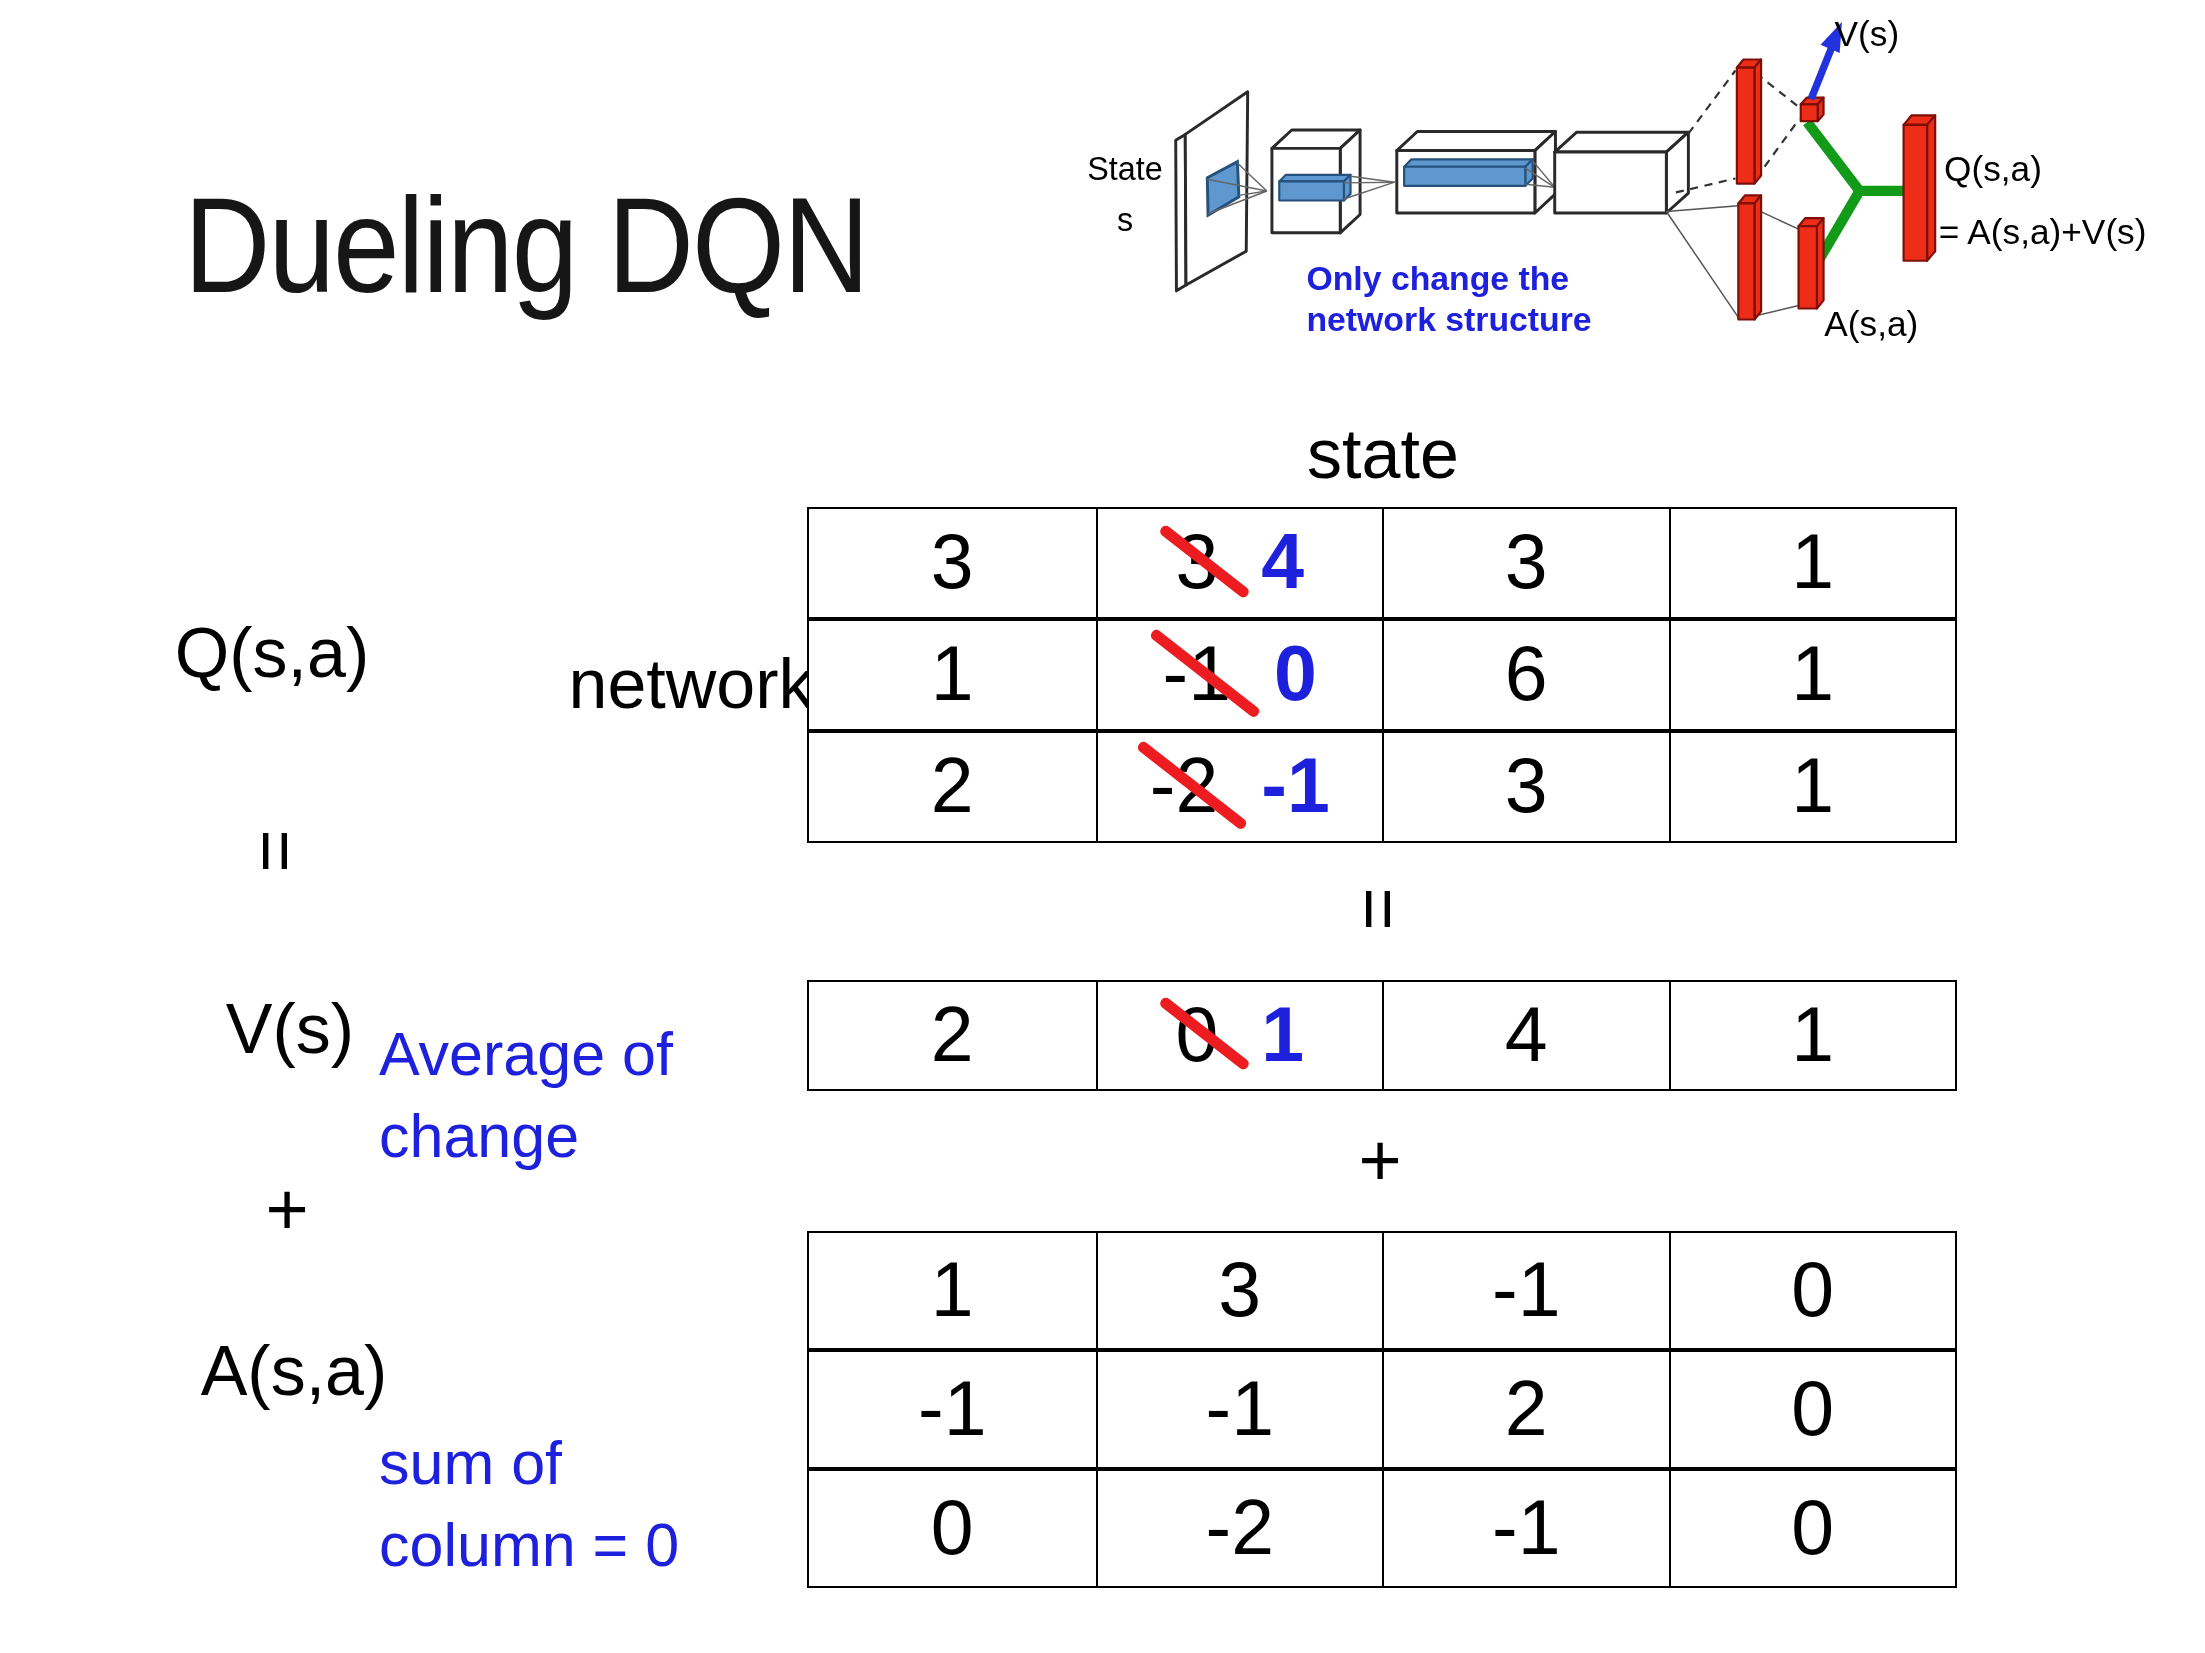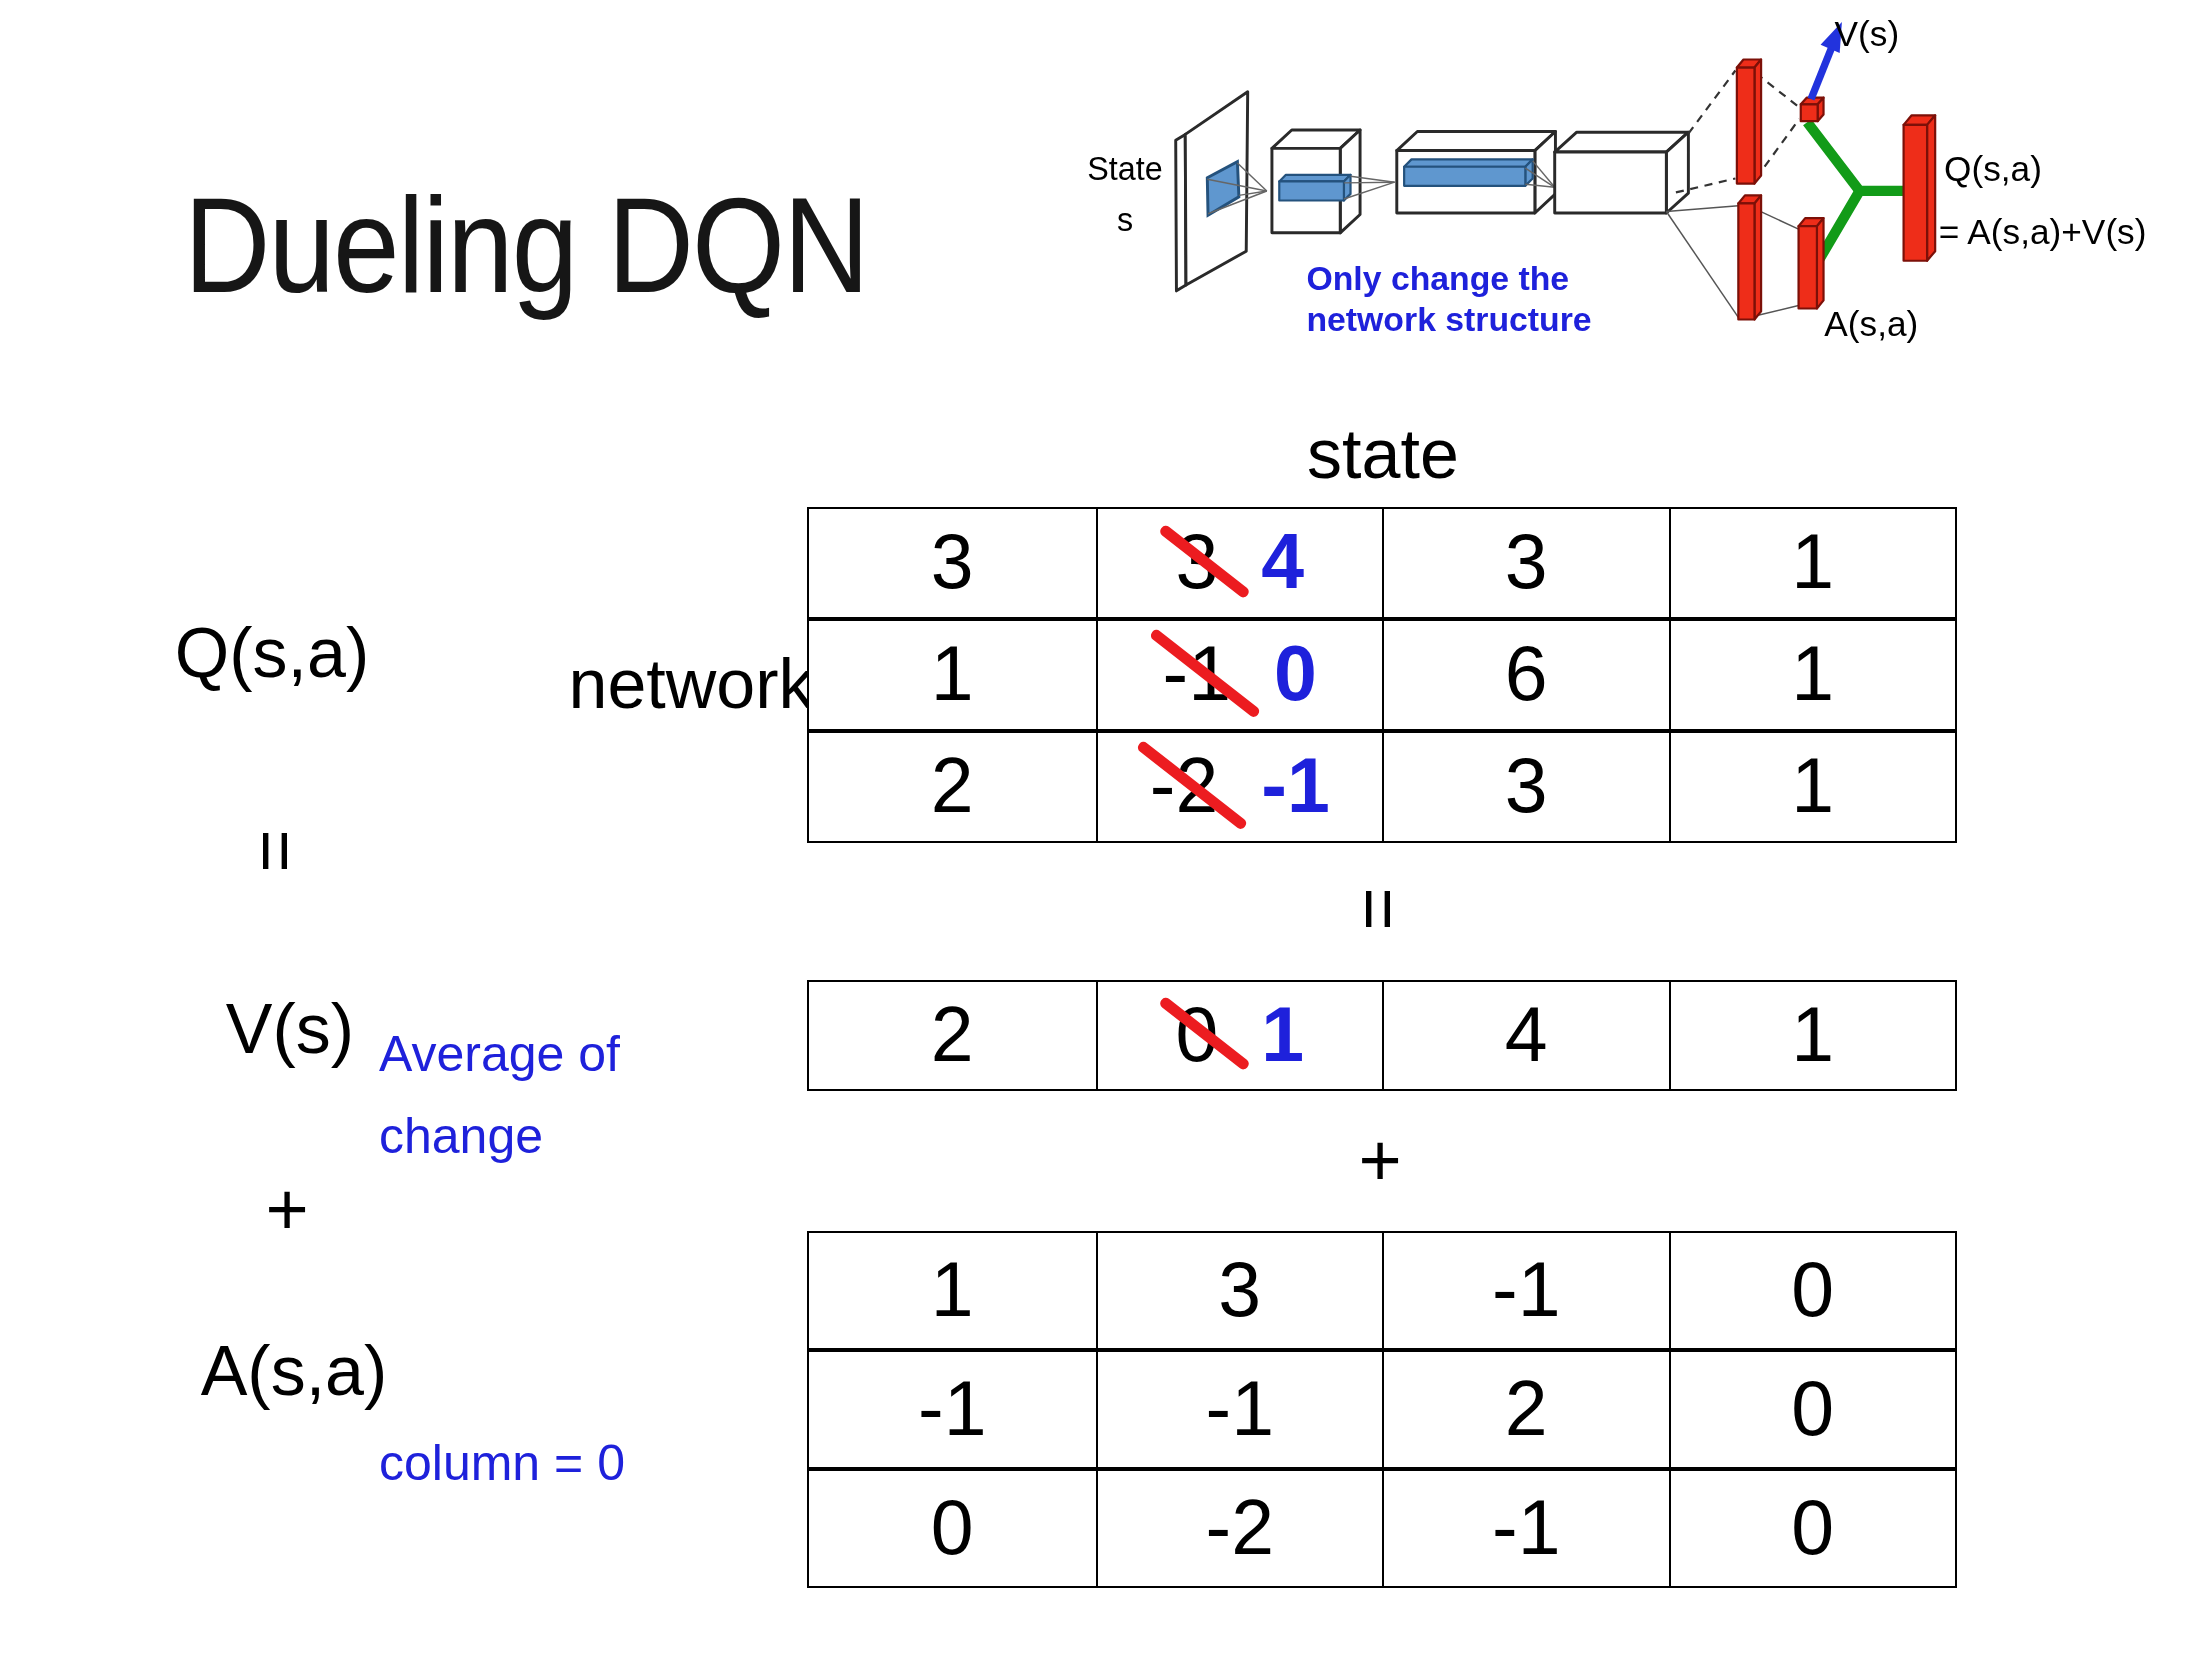--- a/index.html
+++ b/index.html
@@ -24,21 +24,21 @@
   #q-label{left:272px;top:653px;}
   #action-label{left:691px;top:684px;}
   #state-label{left:1383px;top:454px;}
   #v-label{left:290px;top:1029px;}
   #a-label{left:294px;top:1371px;}
   #eq-left{left:276px;top:851px;}
   #eq-mid{left:1379px;top:909px;}
   #plus-left{left:287px;top:1209px;}
   #plus-mid{left:1380px;top:1160px;}
   .note{
-    position:absolute;font-size:50px;line-height:82px;color:#1e21db;white-space:nowrap;
+    position:absolute;font-size:61px;line-height:82px;color:#1e21db;white-space:nowrap;
   }
   #avg-note{left:379px;top:1013px;}
   #sum-note{left:379px;top:1422px;}
   
   .tbl{
     position:absolute;left:807px;width:1150px;background:#fff;
     border:2.9px solid #000;box-sizing:border-box;
   }
   #q-table{top:507px;}
   #v-table{top:980px;}
@@ -197,20 +197,21 @@
   <div class="lbl" id="v-label">V(s)</div>
   <div class="op" id="plus-left">+</div>
   <div class="op" id="plus-mid">+</div>
   <div class="lbl" id="a-label">A(s,a)</div>
 
   <div class="note" id="avg-note">
     <div>Average of</div>
     <div>change</div>
   </div>
   <div class="note" id="sum-note">
+    <div>sum of</div>
     <div>column = 0</div>
   </div>
 
   <div class="tbl" id="q-table">
     <div class="trow">
       <div class="cell">
           <span>3</span>
         </div>
       <div class="cell">
         <span class="oldwrap"><span>3</span><span class="strike"></span></span>

